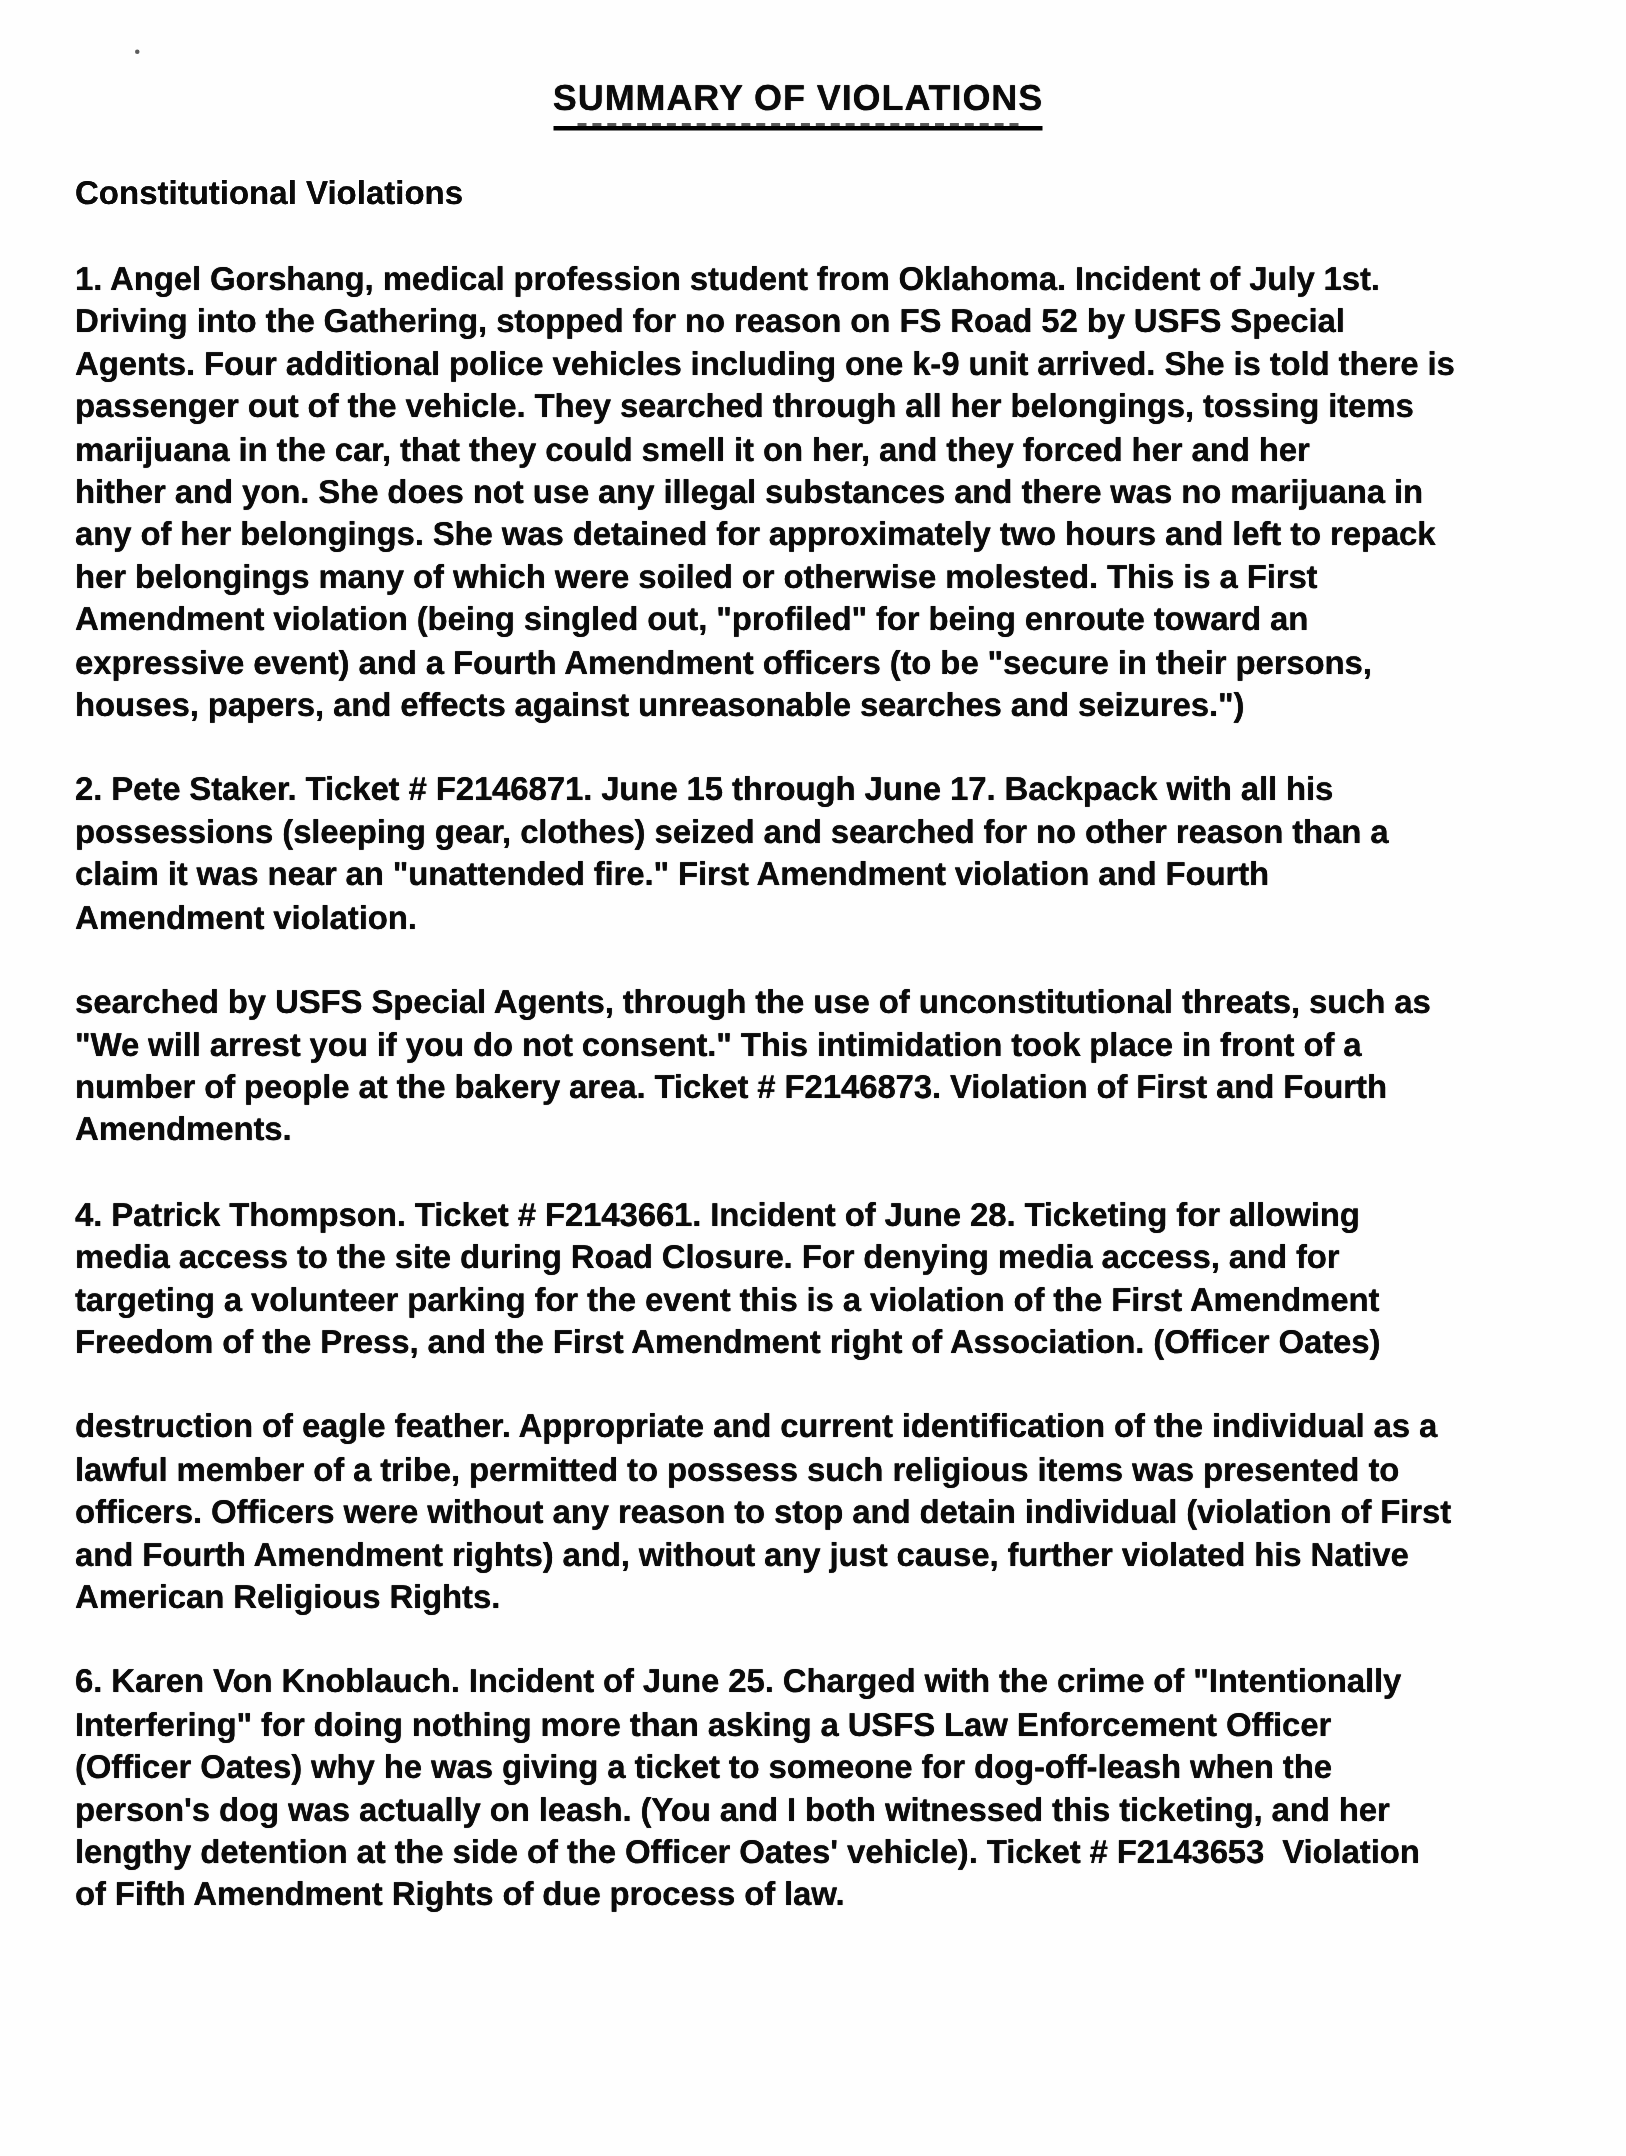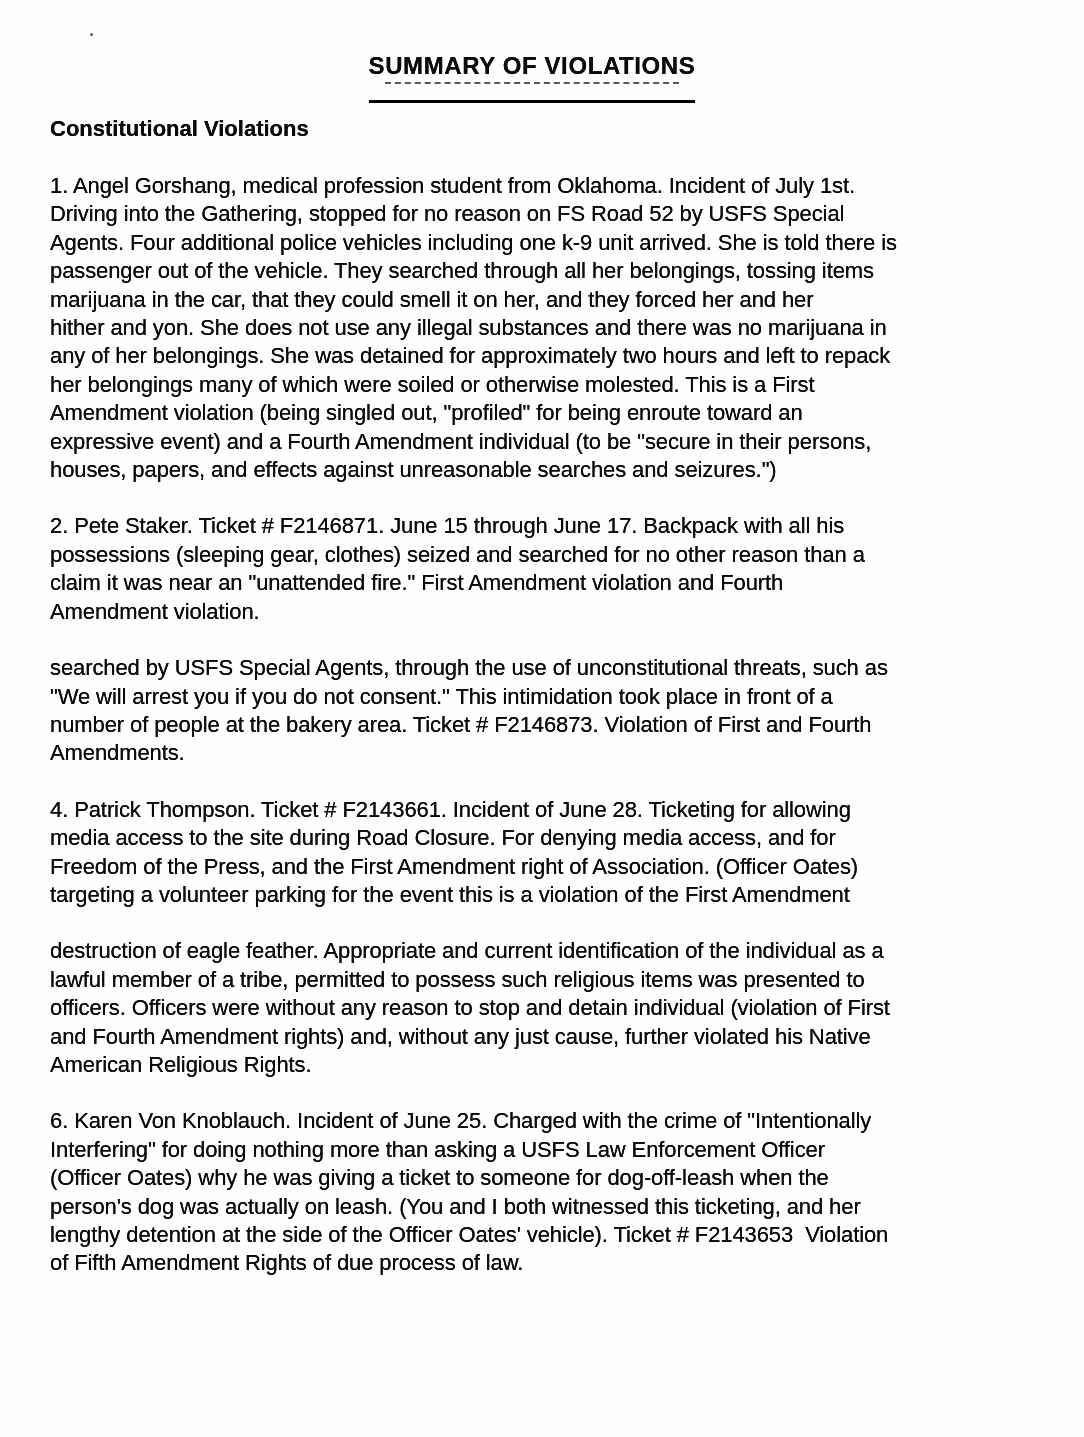--- a/index.html
+++ b/index.html
@@ -33,21 +33,21 @@
     left: 0;
     width: 1064px; 
     text-align: center;
   }
   .page-title {
     display: inline-block;
     font-size: 24px;
     font-weight: bold;
     letter-spacing: 0.6px;
     border-bottom: 3px solid #000;
-    padding-bottom: 16px;
+    padding-bottom: 0;
     text-shadow: 0 0 0.5px #000;
   }
   .page-title::after {
     
     content: "";
     display: block;
     margin: 2px auto 0 auto;
     width: 90%;
     border-bottom: 2px dashed #222;
     opacity: 0.75;
@@ -61,20 +61,21 @@
     font-weight: bold;
   }
   .doc-body {
     position: absolute;
     left: 50px;
     top: 172px;
     width: 1000px;
   }
   .paragraph {
     margin: 0 0 28px 0;
+    font-weight: bold;
   }
   .line {
     font-size: 22px;
     line-height: 28.4px;
     white-space: pre;        
     text-shadow: 0 0 0.45px #000;  
     letter-spacing: -0.1px;
   }
 </style>
 </head>
@@ -93,40 +94,40 @@
       <div class="paragraph">
         <div class="line">1. Angel Gorshang, medical profession student from Oklahoma. Incident of July 1st.</div>
         <div class="line">Driving into the Gathering, stopped for no reason on FS Road 52 by USFS Special</div>
         <div class="line">Agents. Four additional police vehicles including one k-9 unit arrived. She is told there is</div>
         <div class="line">passenger out of the vehicle. They searched through all her belongings, tossing items</div>
         <div class="line">marijuana in the car, that they could smell it on her, and they forced her and her</div>
         <div class="line">hither and yon. She does not use any illegal substances and there was no marijuana in</div>
         <div class="line">any of her belongings. She was detained for approximately two hours and left to repack</div>
         <div class="line">her belongings many of which were soiled or otherwise molested. This is a First</div>
         <div class="line">Amendment violation (being singled out, "profiled" for being enroute toward an</div>
-        <div class="line">expressive event) and a Fourth Amendment individual (to be "secure in their persons,</div>
+        <div class="line">expressive event) and a Fourth Amendment officers (to be "secure in their persons,</div>
         <div class="line">houses, papers, and effects against unreasonable searches and seizures.")</div>
       </div>
       <div class="paragraph">
         <div class="line">2. Pete Staker. Ticket # F2146871. June 15 through June 17. Backpack with all his</div>
         <div class="line">possessions (sleeping gear, clothes) seized and searched for no other reason than a</div>
         <div class="line">claim it was near an "unattended fire." First Amendment violation and Fourth</div>
         <div class="line">Amendment violation.</div>
       </div>
       <div class="paragraph">
         <div class="line">searched by USFS Special Agents, through the use of unconstitutional threats, such as</div>
         <div class="line">"We will arrest you if you do not consent." This intimidation took place in front of a</div>
         <div class="line">number of people at the bakery area. Ticket # F2146873. Violation of First and Fourth</div>
         <div class="line">Amendments.</div>
       </div>
       <div class="paragraph">
         <div class="line">4. Patrick Thompson. Ticket # F2143661. Incident of June 28. Ticketing for allowing</div>
         <div class="line">media access to the site during Road Closure. For denying media access, and for</div>
+        <div class="line">targeting a volunteer parking for the event this is a violation of the First Amendment</div>
         <div class="line">Freedom of the Press, and the First Amendment right of Association. (Officer Oates)</div>
-        <div class="line">targeting a volunteer parking for the event this is a violation of the First Amendment</div>
       </div>
       <div class="paragraph">
         <div class="line">destruction of eagle feather. Appropriate and current identification of the individual as a</div>
         <div class="line">lawful member of a tribe, permitted to possess such religious items was presented to</div>
         <div class="line">officers. Officers were without any reason to stop and detain individual (violation of First</div>
         <div class="line">and Fourth Amendment rights) and, without any just cause, further violated his Native</div>
         <div class="line">American Religious Rights.</div>
       </div>
       <div class="paragraph">
         <div class="line">6. Karen Von Knoblauch. Incident of June 25. Charged with the crime of "Intentionally</div>

